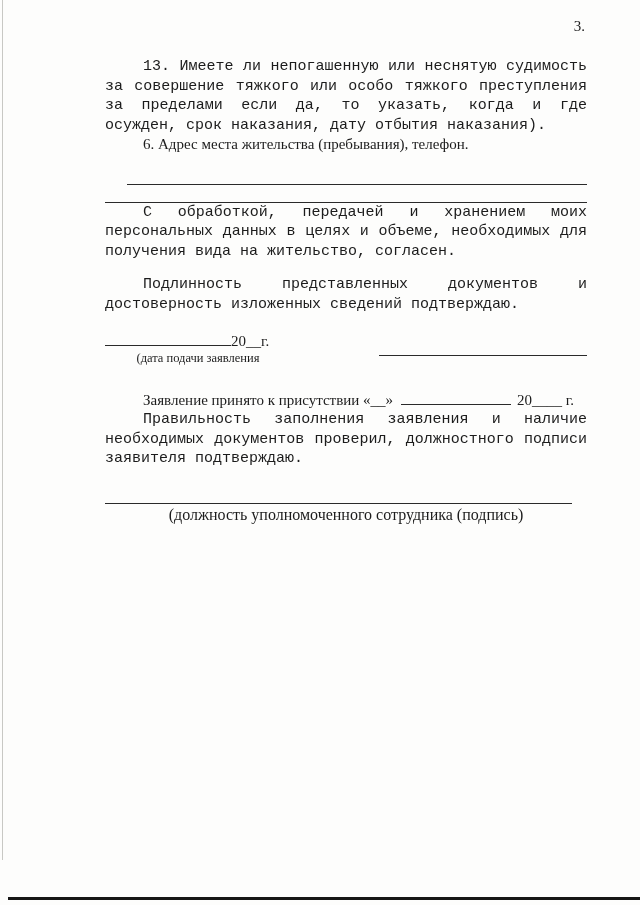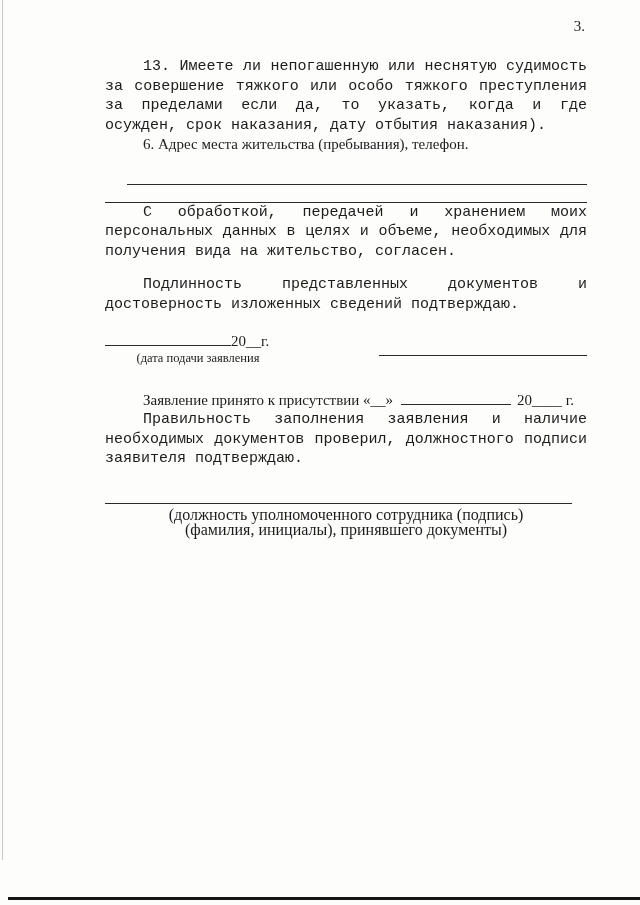--- a/index.html
+++ b/index.html
@@ -137,19 +137,18 @@
       </div>
     </div>
 
     <p class="indent accepted"><span>Заявление принято к присутствии «__»</span><span class="underline accepted-underline"></span><span>20____ г.</span></p>
 
     <p class="indent justify">Правильность заполнения заявления и наличие необходимых документов проверил, должностного подписи заявителя подтверждаю.</p>
 
     <span class="official-line"></span>
     <div class="official-caption">
       <div>(должность уполномоченного сотрудника (подпись)</div>
-      <div>(фамилия, инициалы), принявшего документы)</div>
     </div>
 
   </div>
 
   <div class="scan-edge-bottom"></div>
 </div>
 
 </body></html>

